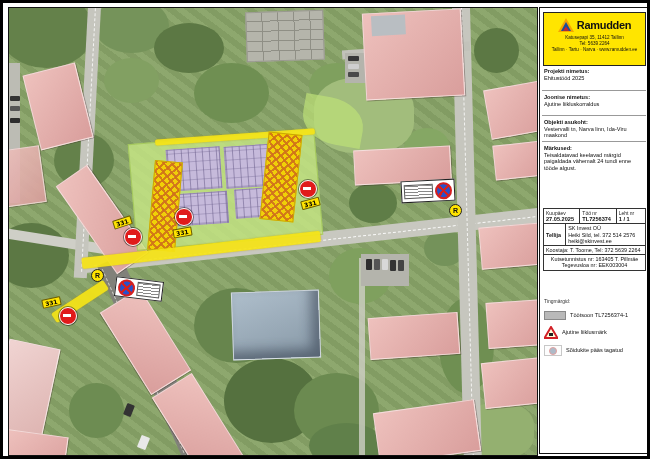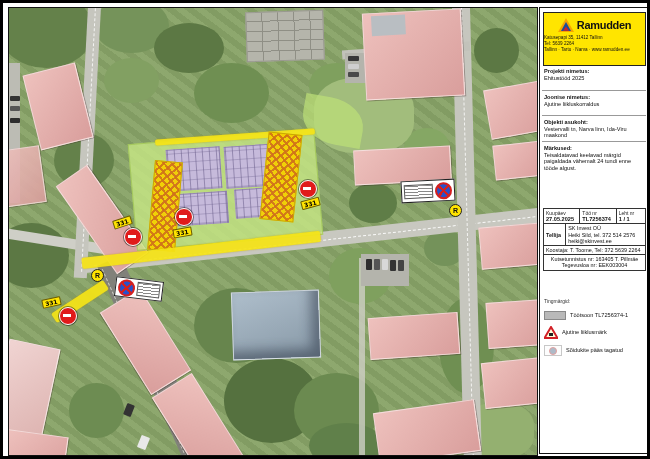--- a/index.html
+++ b/index.html
@@ -30,21 +30,21 @@
   .nostop{width:13px;height:13px;border-radius:50%;border:2px solid #d42020;flex:0 0 auto;
       background:linear-gradient(45deg,transparent 44%,#d42020 44% 56%,transparent 56%),
                  linear-gradient(-45deg,transparent 44%,#d42020 44% 56%,transparent 56%),#2a50c8;}
   .plate{flex:1;height:12px;background:#fff;border:1px solid #555;
       background-image:repeating-linear-gradient(0deg,transparent 0 2px,#888 2px 3px);}
   .ruins{position:absolute;background:#b5b5ab;border:1px solid #98988e;
       background-image:repeating-linear-gradient(0deg,transparent 0 9px,#8f8f85 9px 10px),
                        repeating-linear-gradient(90deg,transparent 0 15px,#8f8f85 15px 16px);}
   
   .sidebar{position:absolute;left:536px;top:4px;width:110px;height:447px;background:#fff;border:1px solid #111;box-sizing:border-box;color:#111;}
-  .logo-box{position:absolute;left:3px;top:4px;width:101px;height:52px;background:#ffe500;border:1px solid #222;}
+  .logo-box{position:absolute;left:3px;top:4px;width:101px;height:52px;background:#ffe500;border:1px solid #222;text-align:center;}
   .logo-row{display:flex;align-items:center;justify-content:center;gap:3px;margin-top:5px;}
   .wordmark{font:bold 11px/11px "Liberation Sans",sans-serif;letter-spacing:-.3px;}
   .addr{font-size:4.6px;line-height:6px;color:#111;margin-top:3px;}
   .fld{position:absolute;left:4px;width:102px;font-size:5.6px;line-height:6.5px;}
   .fld .lb{font-weight:bold;}
   .divider{position:absolute;left:2px;width:104px;border-top:1px solid #999;}
   .tbl{position:absolute;left:3px;top:200px;width:101px;border:1px solid #333;font-size:5.4px;line-height:6.2px;}
   .trow{display:flex;border-bottom:1px solid #333;}
   .tcell{padding:1px 2px;border-right:1px solid #333;box-sizing:border-box;}
   .tcell:last-child{border-right:none;}

